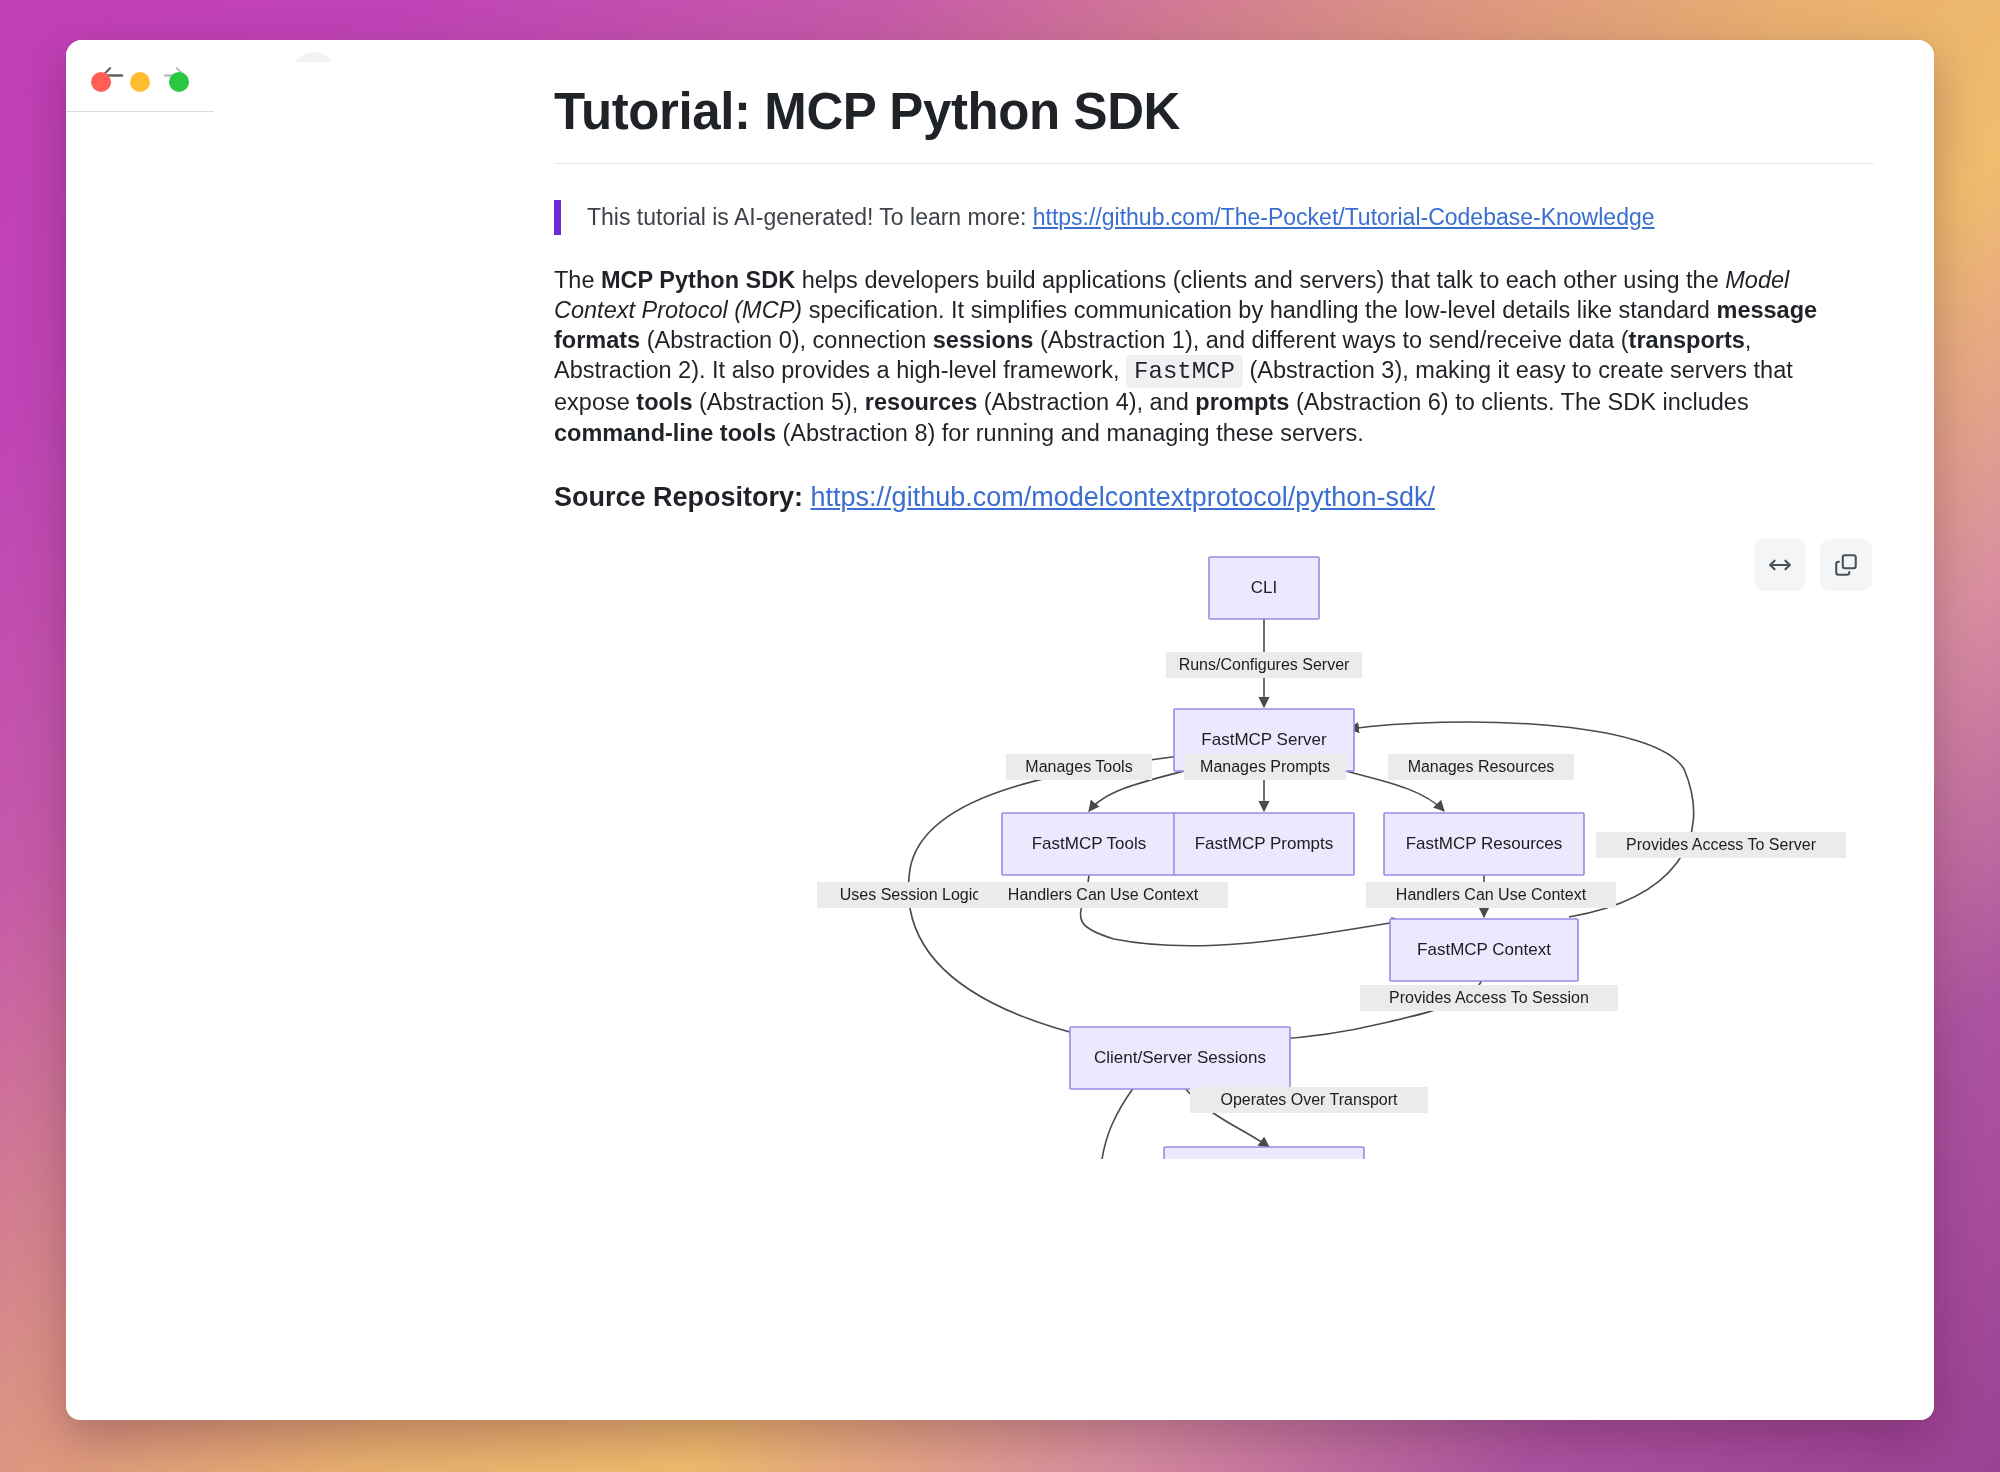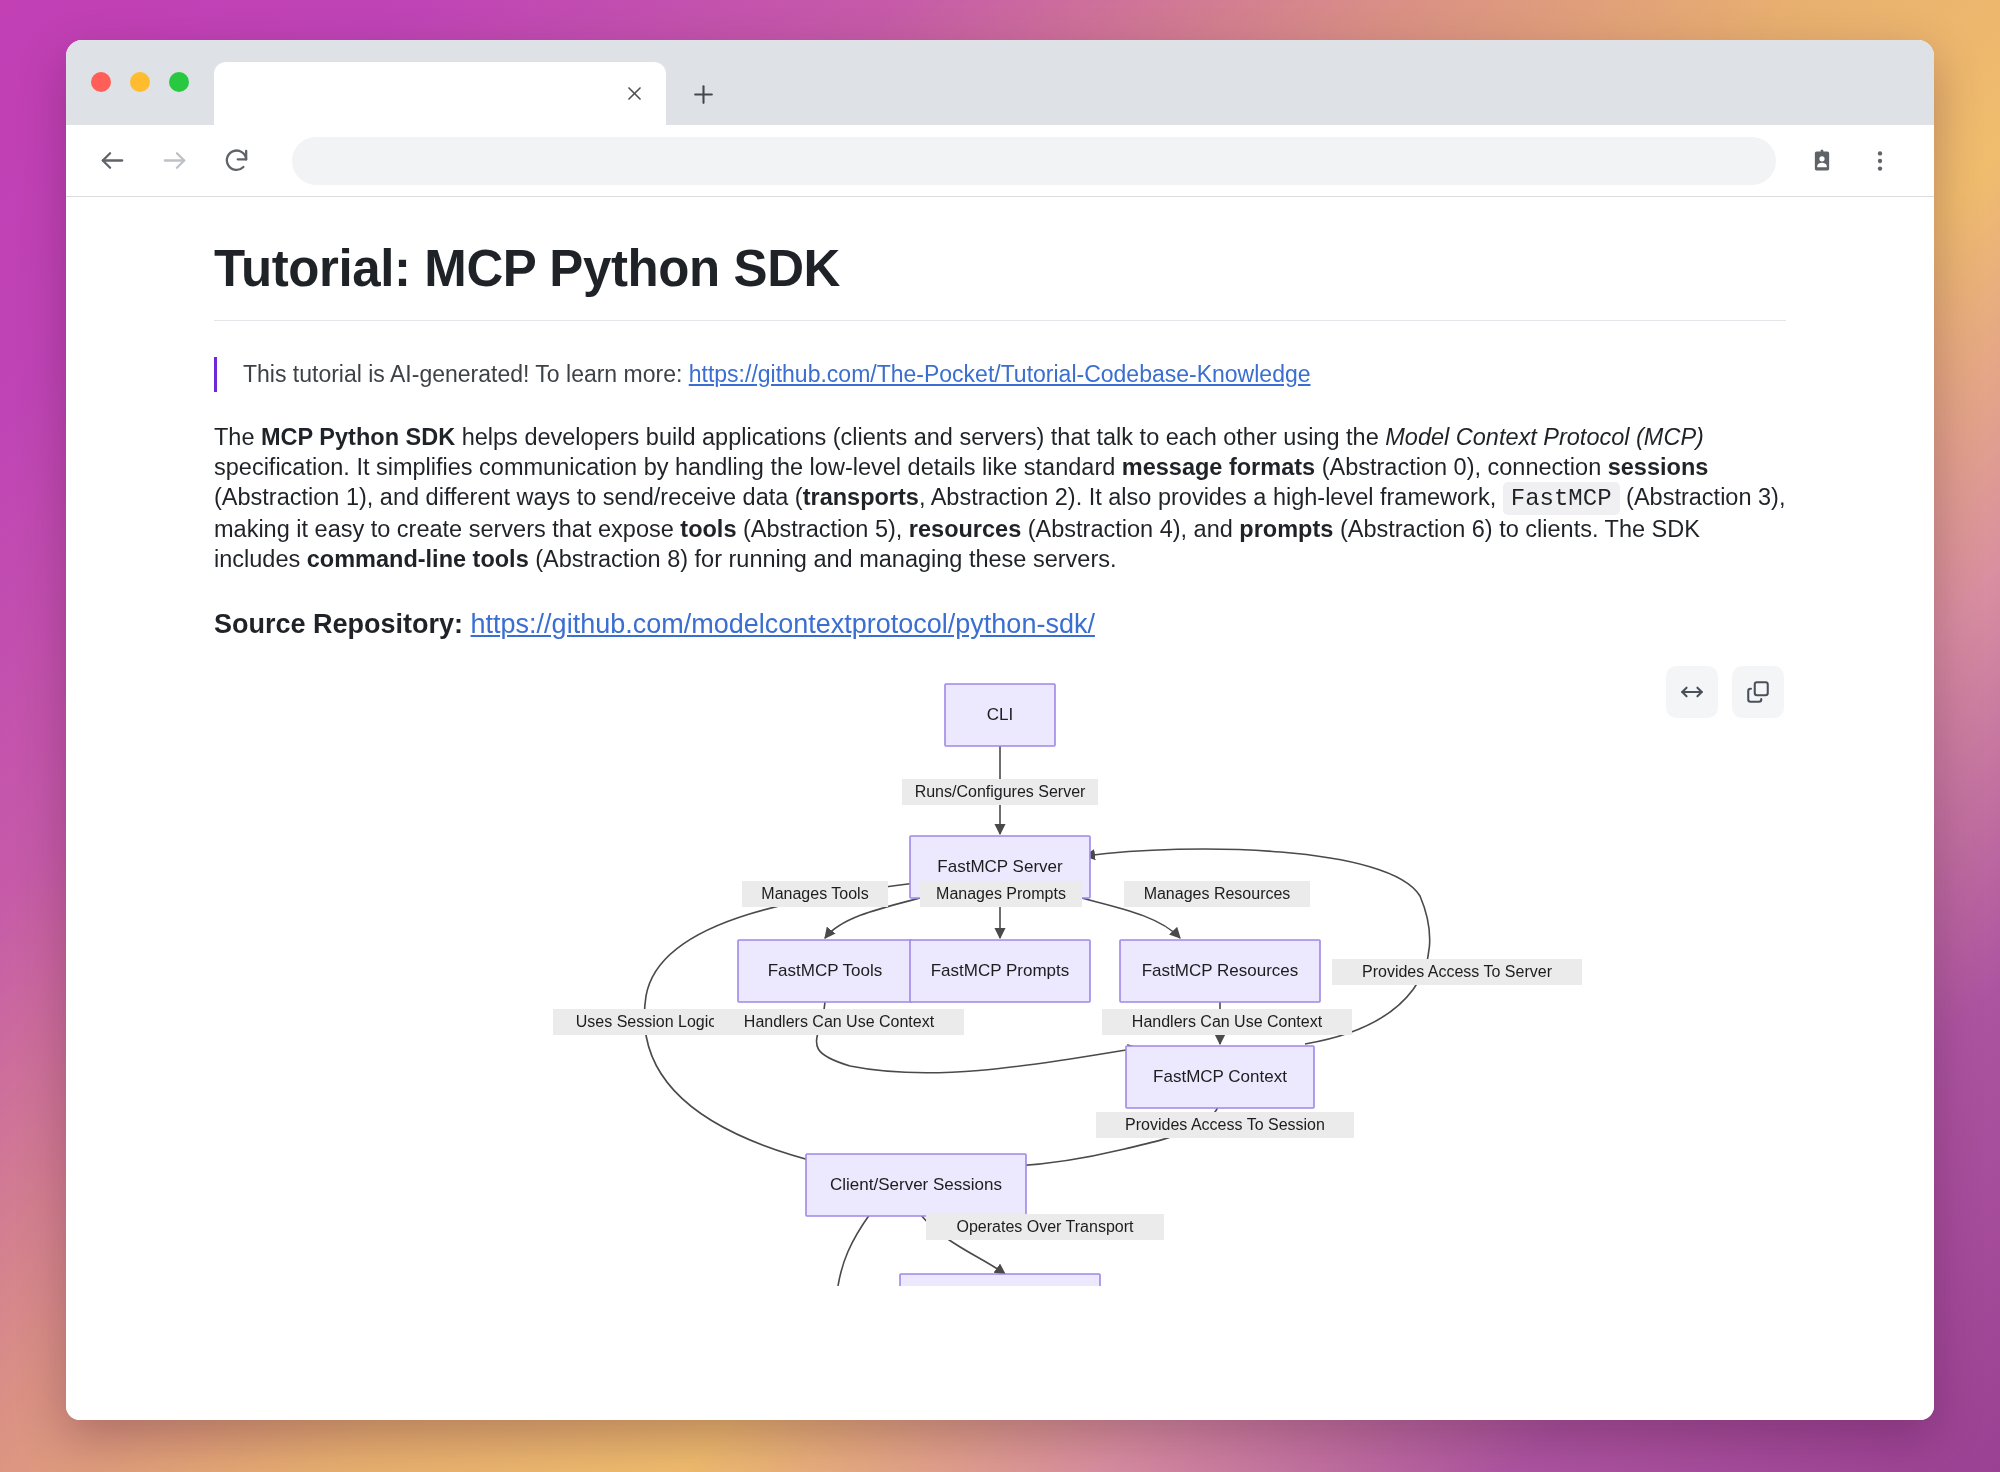--- a/index.html
+++ b/index.html
@@ -31,21 +31,20 @@
     position: absolute;
     left: 66px;
     top: 40px;
     width: 1868px;
     height: 1380px;
     background: #ffffff;
     border-radius: 16px 16px 14px 14px;
     box-shadow: 0 18px 48px rgba(60, 10, 50, 0.30);
     overflow: hidden;
     display: flex;
-    flex-direction: column;
   }
 
   
   .tab-strip {
     height: 85px;
     background: #dee1e6;
     position: relative;
     flex: 0 0 auto;
   }
 
@@ -165,21 +164,21 @@
     color: #1f2328;
     letter-spacing: -0.4px;
     padding-top: 42px;
     padding-bottom: 22px;
     border-bottom: 1px solid #e4e6ea;
   }
 
   blockquote.note {
     margin: 36px 0 0 0;
     padding-left: 26px;
-    border-left: 3px solid #6d28d9;
+    border-left: 7px solid #6d28d9;
     font-size: 23px;
     line-height: 1.5;
     color: #3d4248;
   }
   blockquote.note a { color: #3a6ed0; text-decoration: underline; }
 
   p.intro {
     margin-top: 30px;
     font-size: 23.5px;
     line-height: 1.28;

